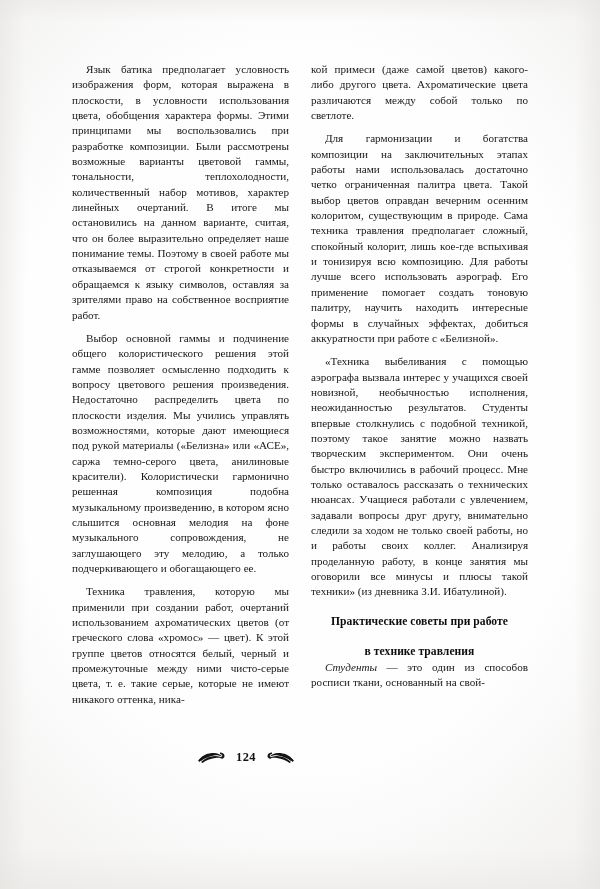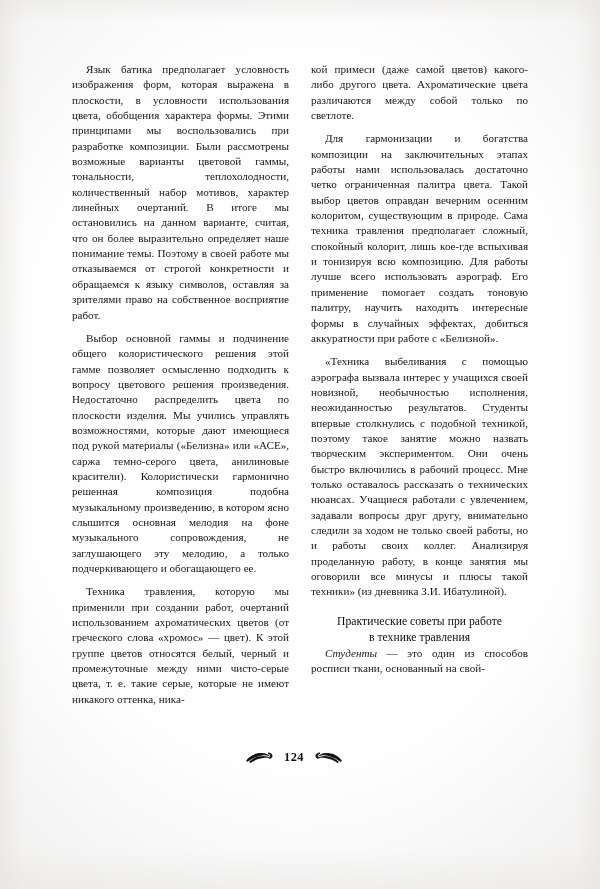--- a/index.html
+++ b/index.html
@@ -70,47 +70,46 @@
   }
   p.para + p.para {
     margin-top: 8px;
   }
 
   
   .section-heading {
     margin: 14px 0 0 0;
     font-size: 11.6px;
     line-height: 15.6px;
-    font-weight: 400;
+    font-weight: 700;
     text-align: center;
     color: #0d0d0d;
     letter-spacing: 0.05px;
   }
   .section-heading .hl {
     display: block;
   }
   .section-heading .hl + .hl {
-    margin-top: 1px;
+    margin-top: 15px;
   }
 
   .lead-term {
     font-style: italic;
   }
 
   
   .page-footer {
     position: absolute;
     left: 0;
     top: 750px;
     width: 492px;
     display: flex;
     align-items: center;
     justify-content: center;
     gap: 11px;
-    margin-left: 48px;
   }
   .folio {
     font-size: 12.4px;
     font-weight: 700;
     color: #111111;
     letter-spacing: 0.4px;
     line-height: 1;
   }
   .ornament {
     display: block;

